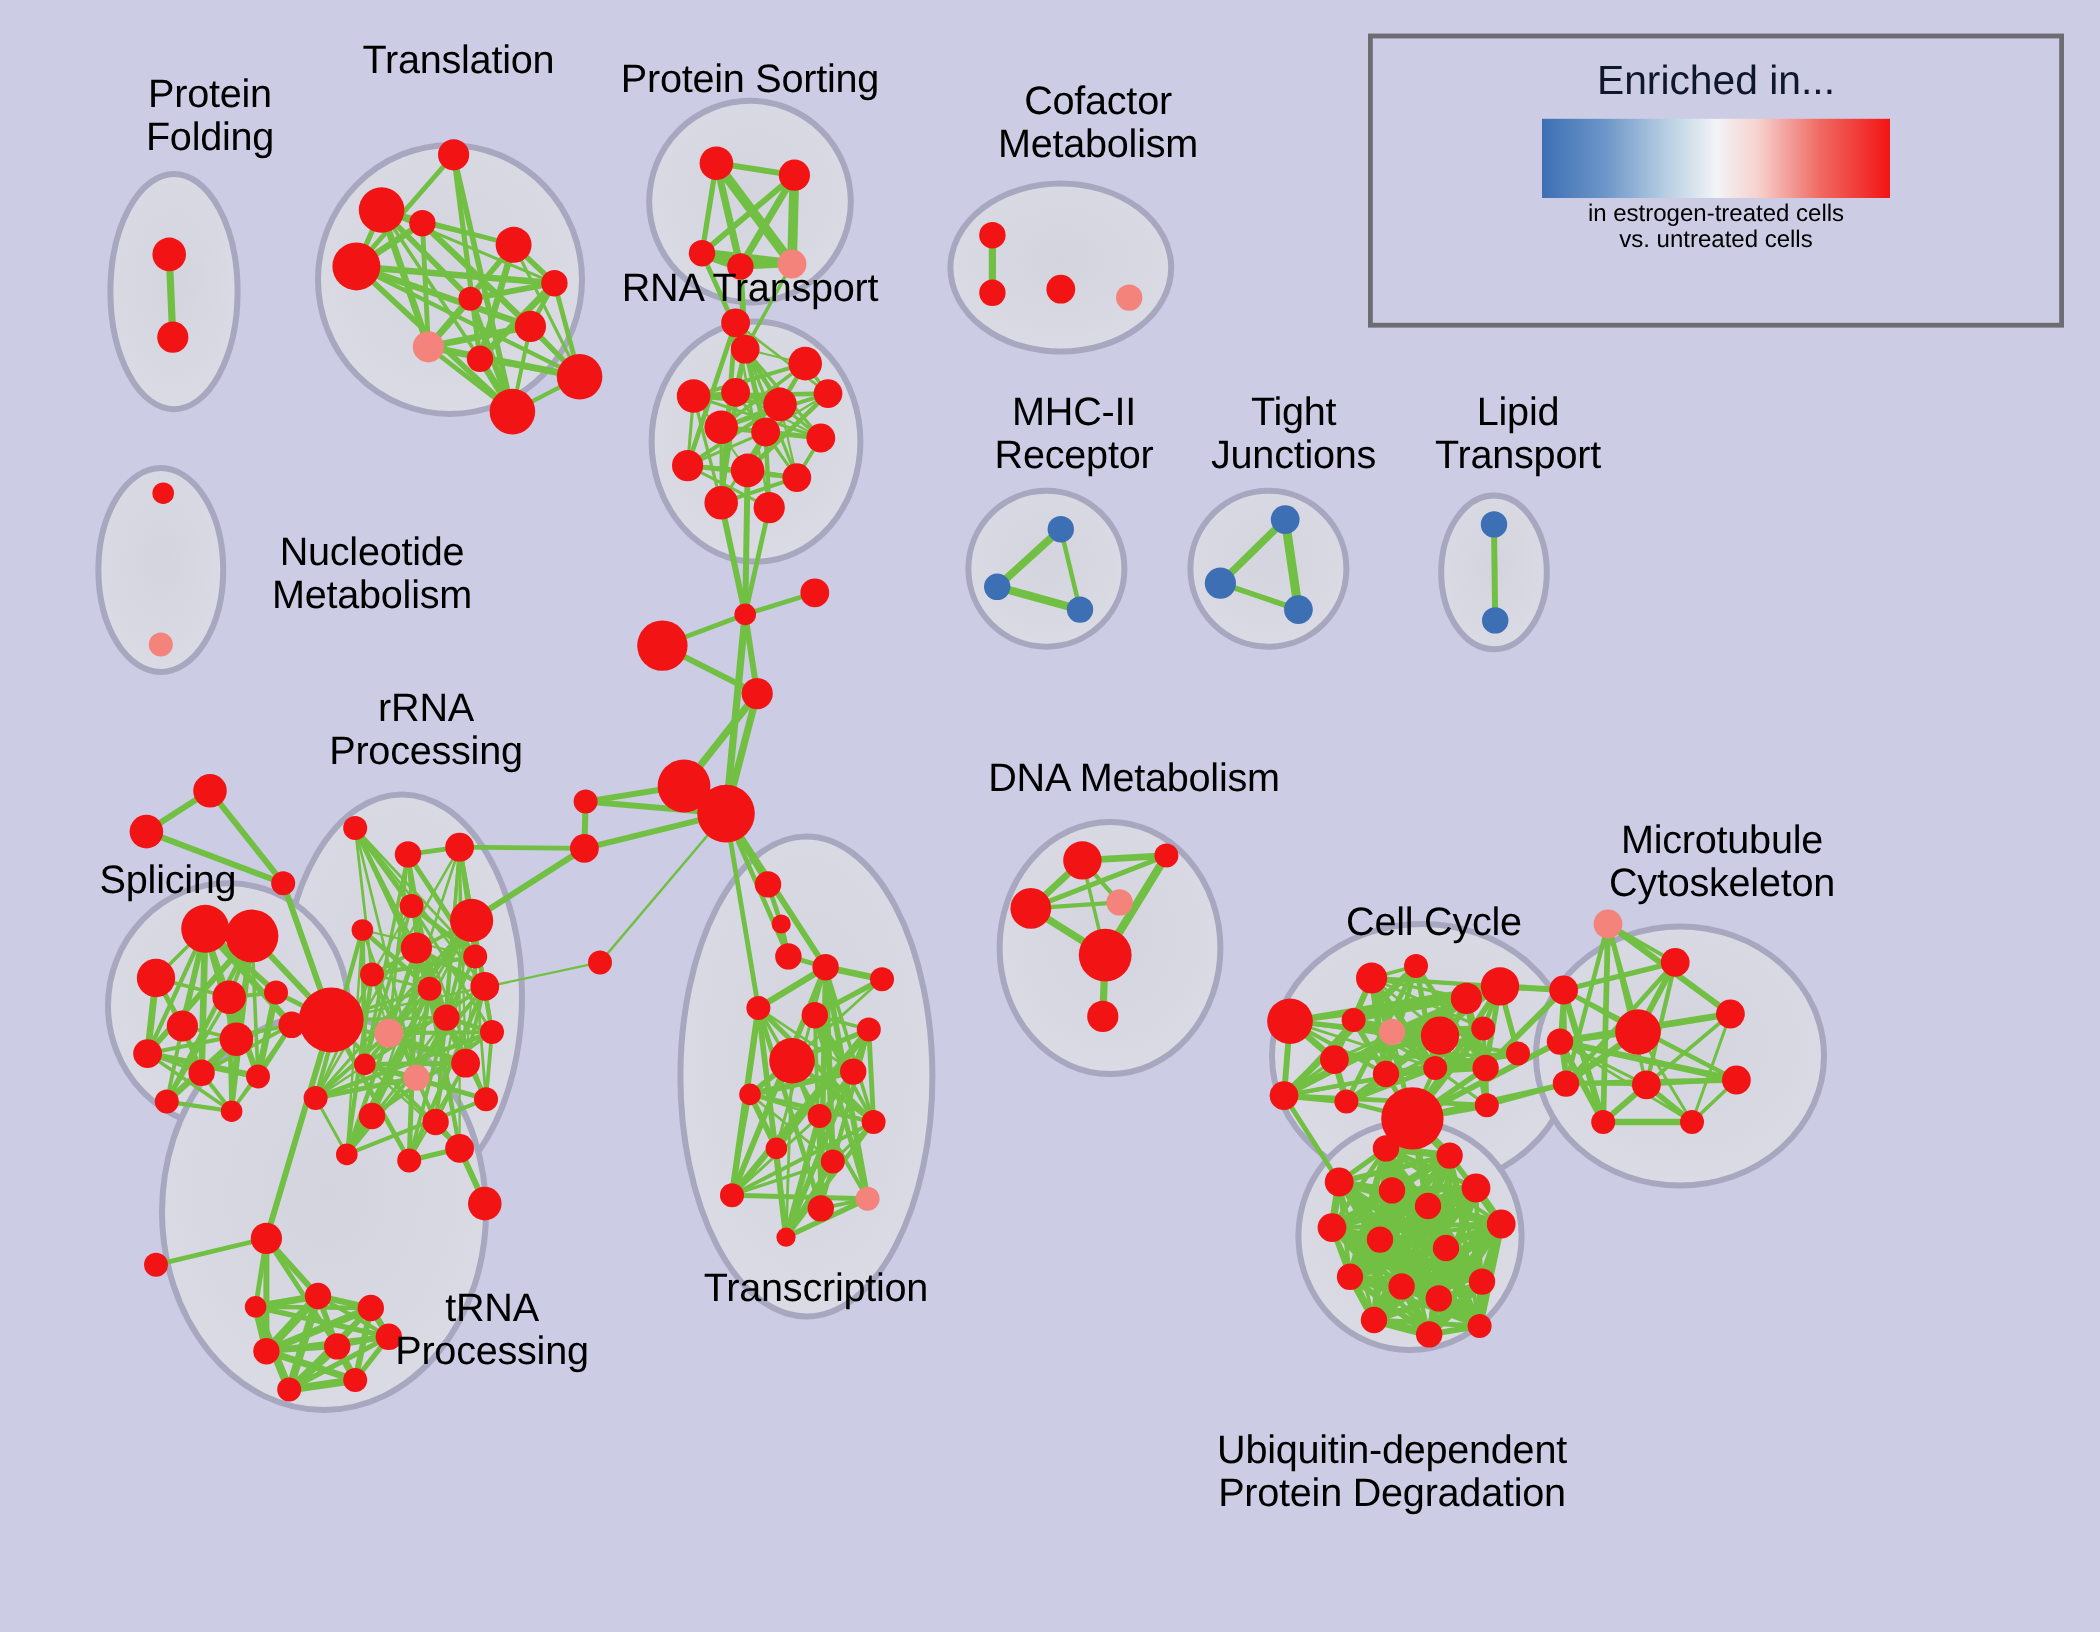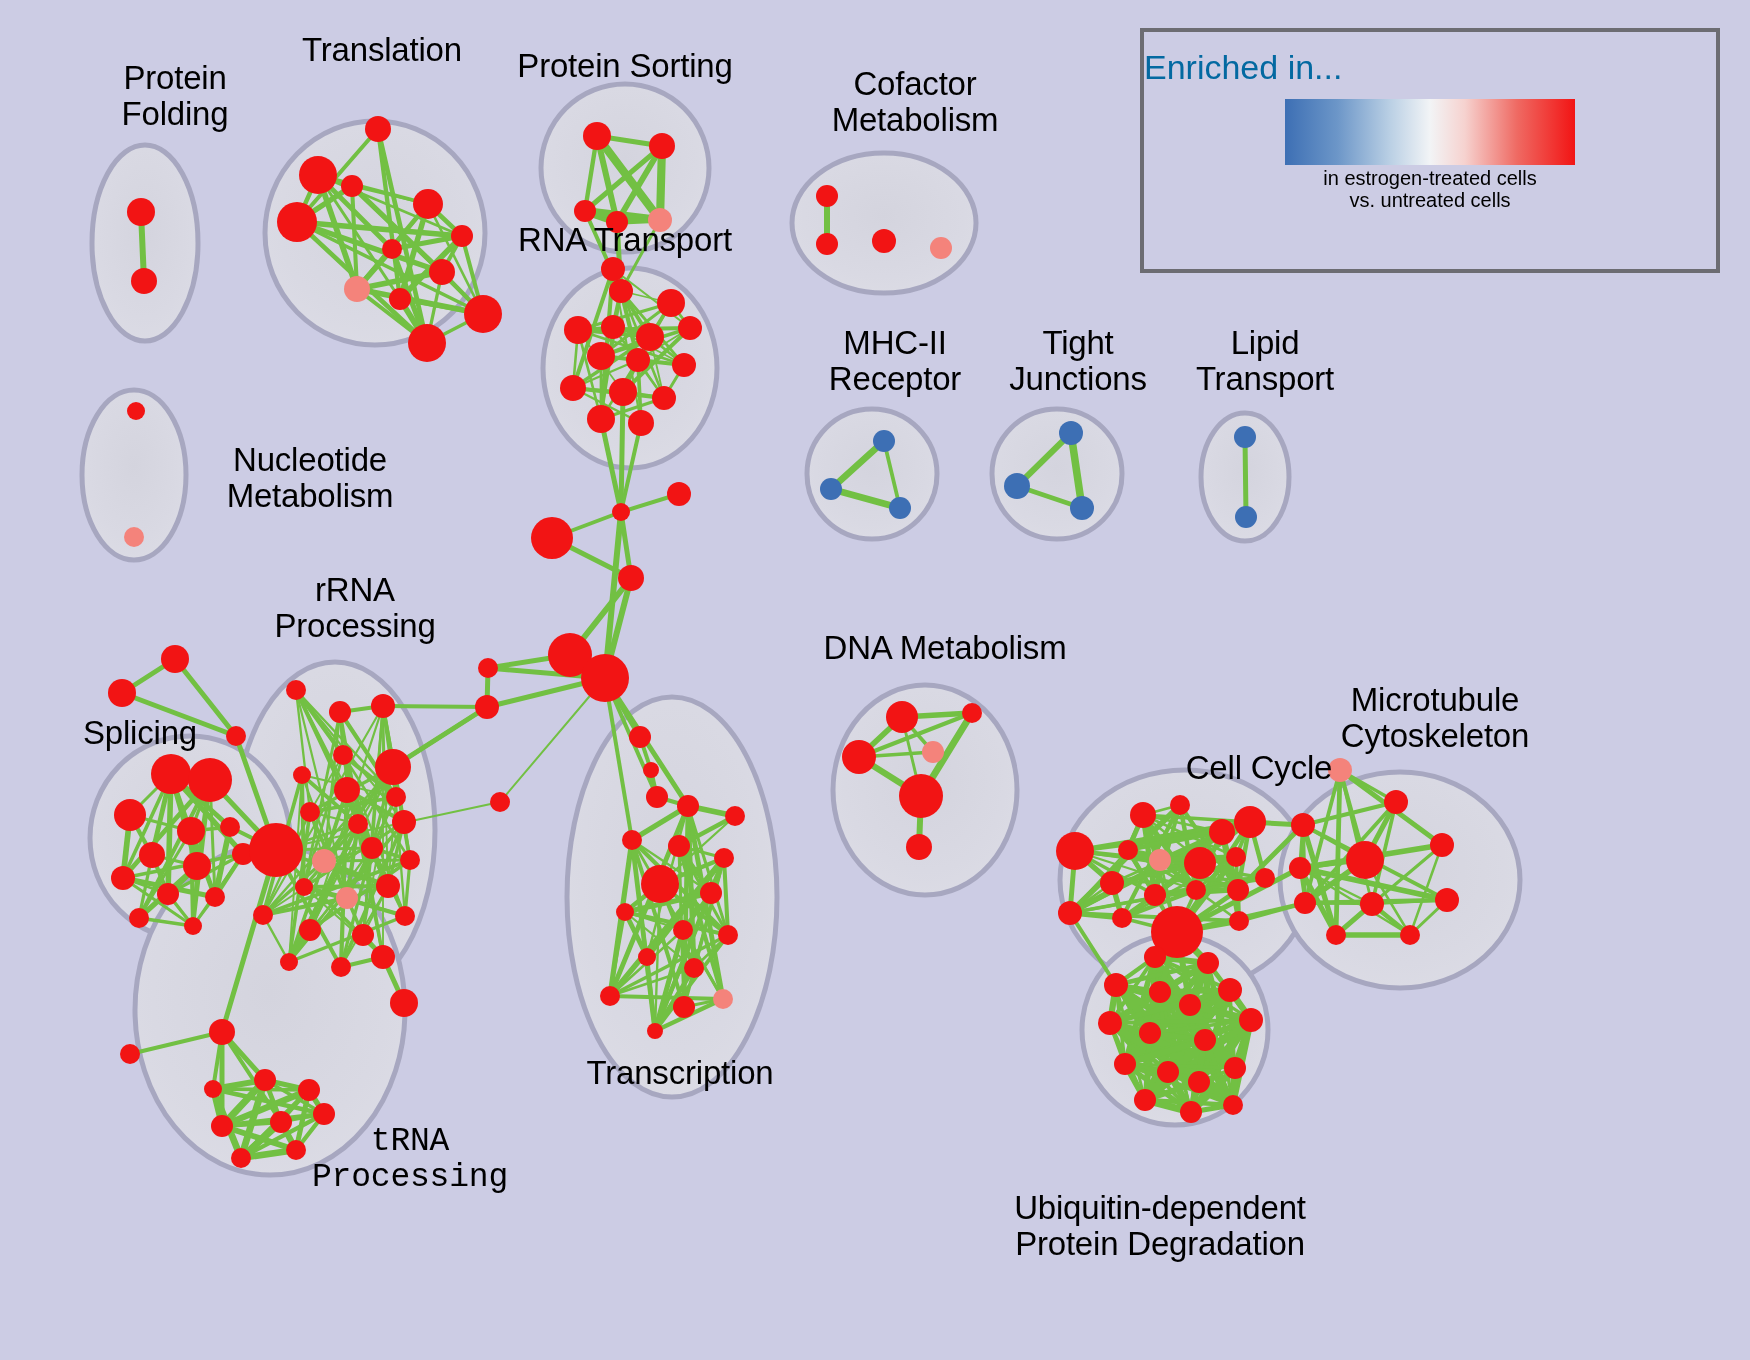--- a/index.html
+++ b/index.html
@@ -24,21 +24,21 @@
   }
   #legend{
     position:absolute;
     left:1140px;top:28px;
     width:580px;height:245px;
     background:#ccccE4;
     border:4px solid #6c6c72;
     box-sizing:border-box;
   }
   #legend .title{
-    font-size:34px;color:#0369a1;margin-top:16px;
+    text-align:center;font-size:34px;color:#0f172a;margin-top:16px;
   }
   #legend .bar{
     margin:12px auto 0 auto;
     width:290px;height:66px;
     background:linear-gradient(to right,#3d6fb4 0%,#6c96c8 18%,#b9cfe4 36%,#f2f4f6 50%,#f6d2cf 62%,#ef6a63 80%,#f21414 100%);
   }
   #legend .ends{
     position:relative;width:390px;margin:2px auto 0 auto;height:44px;
   }
   #legend .ends .down{position:absolute;left:0;top:0;font-size:34px;}
@@ -901,23 +901,23 @@
       <div class="cluster-label" style="left: 988px; top: 325px; width: 180px;">Tight
 Junctions</div>
       <div class="cluster-label" style="left: 1175px; top: 325px; width: 180px;">Lipid
 Transport</div>
       <div class="cluster-label" style="left: 255px; top: 572px; width: 200px;">rRNA
 Processing</div>
       <div class="cluster-label" style="left: 60px; top: 715px; width: 160px;">Splicing</div>
       <div class="cluster-label" style="left: 810px; top: 630px; width: 270px;">DNA Metabolism</div>
       <div class="cluster-label" style="left: 1310px; top: 662px; width: 250px; margin-top: 20px;">Microtubule
 Cytoskeleton</div>
-      <div class="cluster-label" style="left: 1164px; top: 750px; width: 190px;">Cell Cycle</div>
+      <div class="cluster-label" style="left: 1100px; top: 750px; width: 190px;">Cell Cycle</div>
       <div class="cluster-label" style="left: 570px; top: 1055px; width: 220px;">Transcription</div>
-      <div class="cluster-label" style="left: 310px; top: 1124px; width: 200px; font-family: Liberation Mono, monospace;">tRNA
+      <div class="cluster-label" style="left: 310px; top: 1072px; width: 200px;">tRNA
 Processing</div>
       <div class="cluster-label" style="left: 995px; top: 1190px; width: 330px;">Ubiquitin-dependent
 Protein Degradation</div>
     </div>
 
   <div id="legend">
     <div class="title">Enriched in...</div>
     <div class="bar"></div>
     <div class="sub">in estrogen-treated cells
 vs. untreated cells</div>

